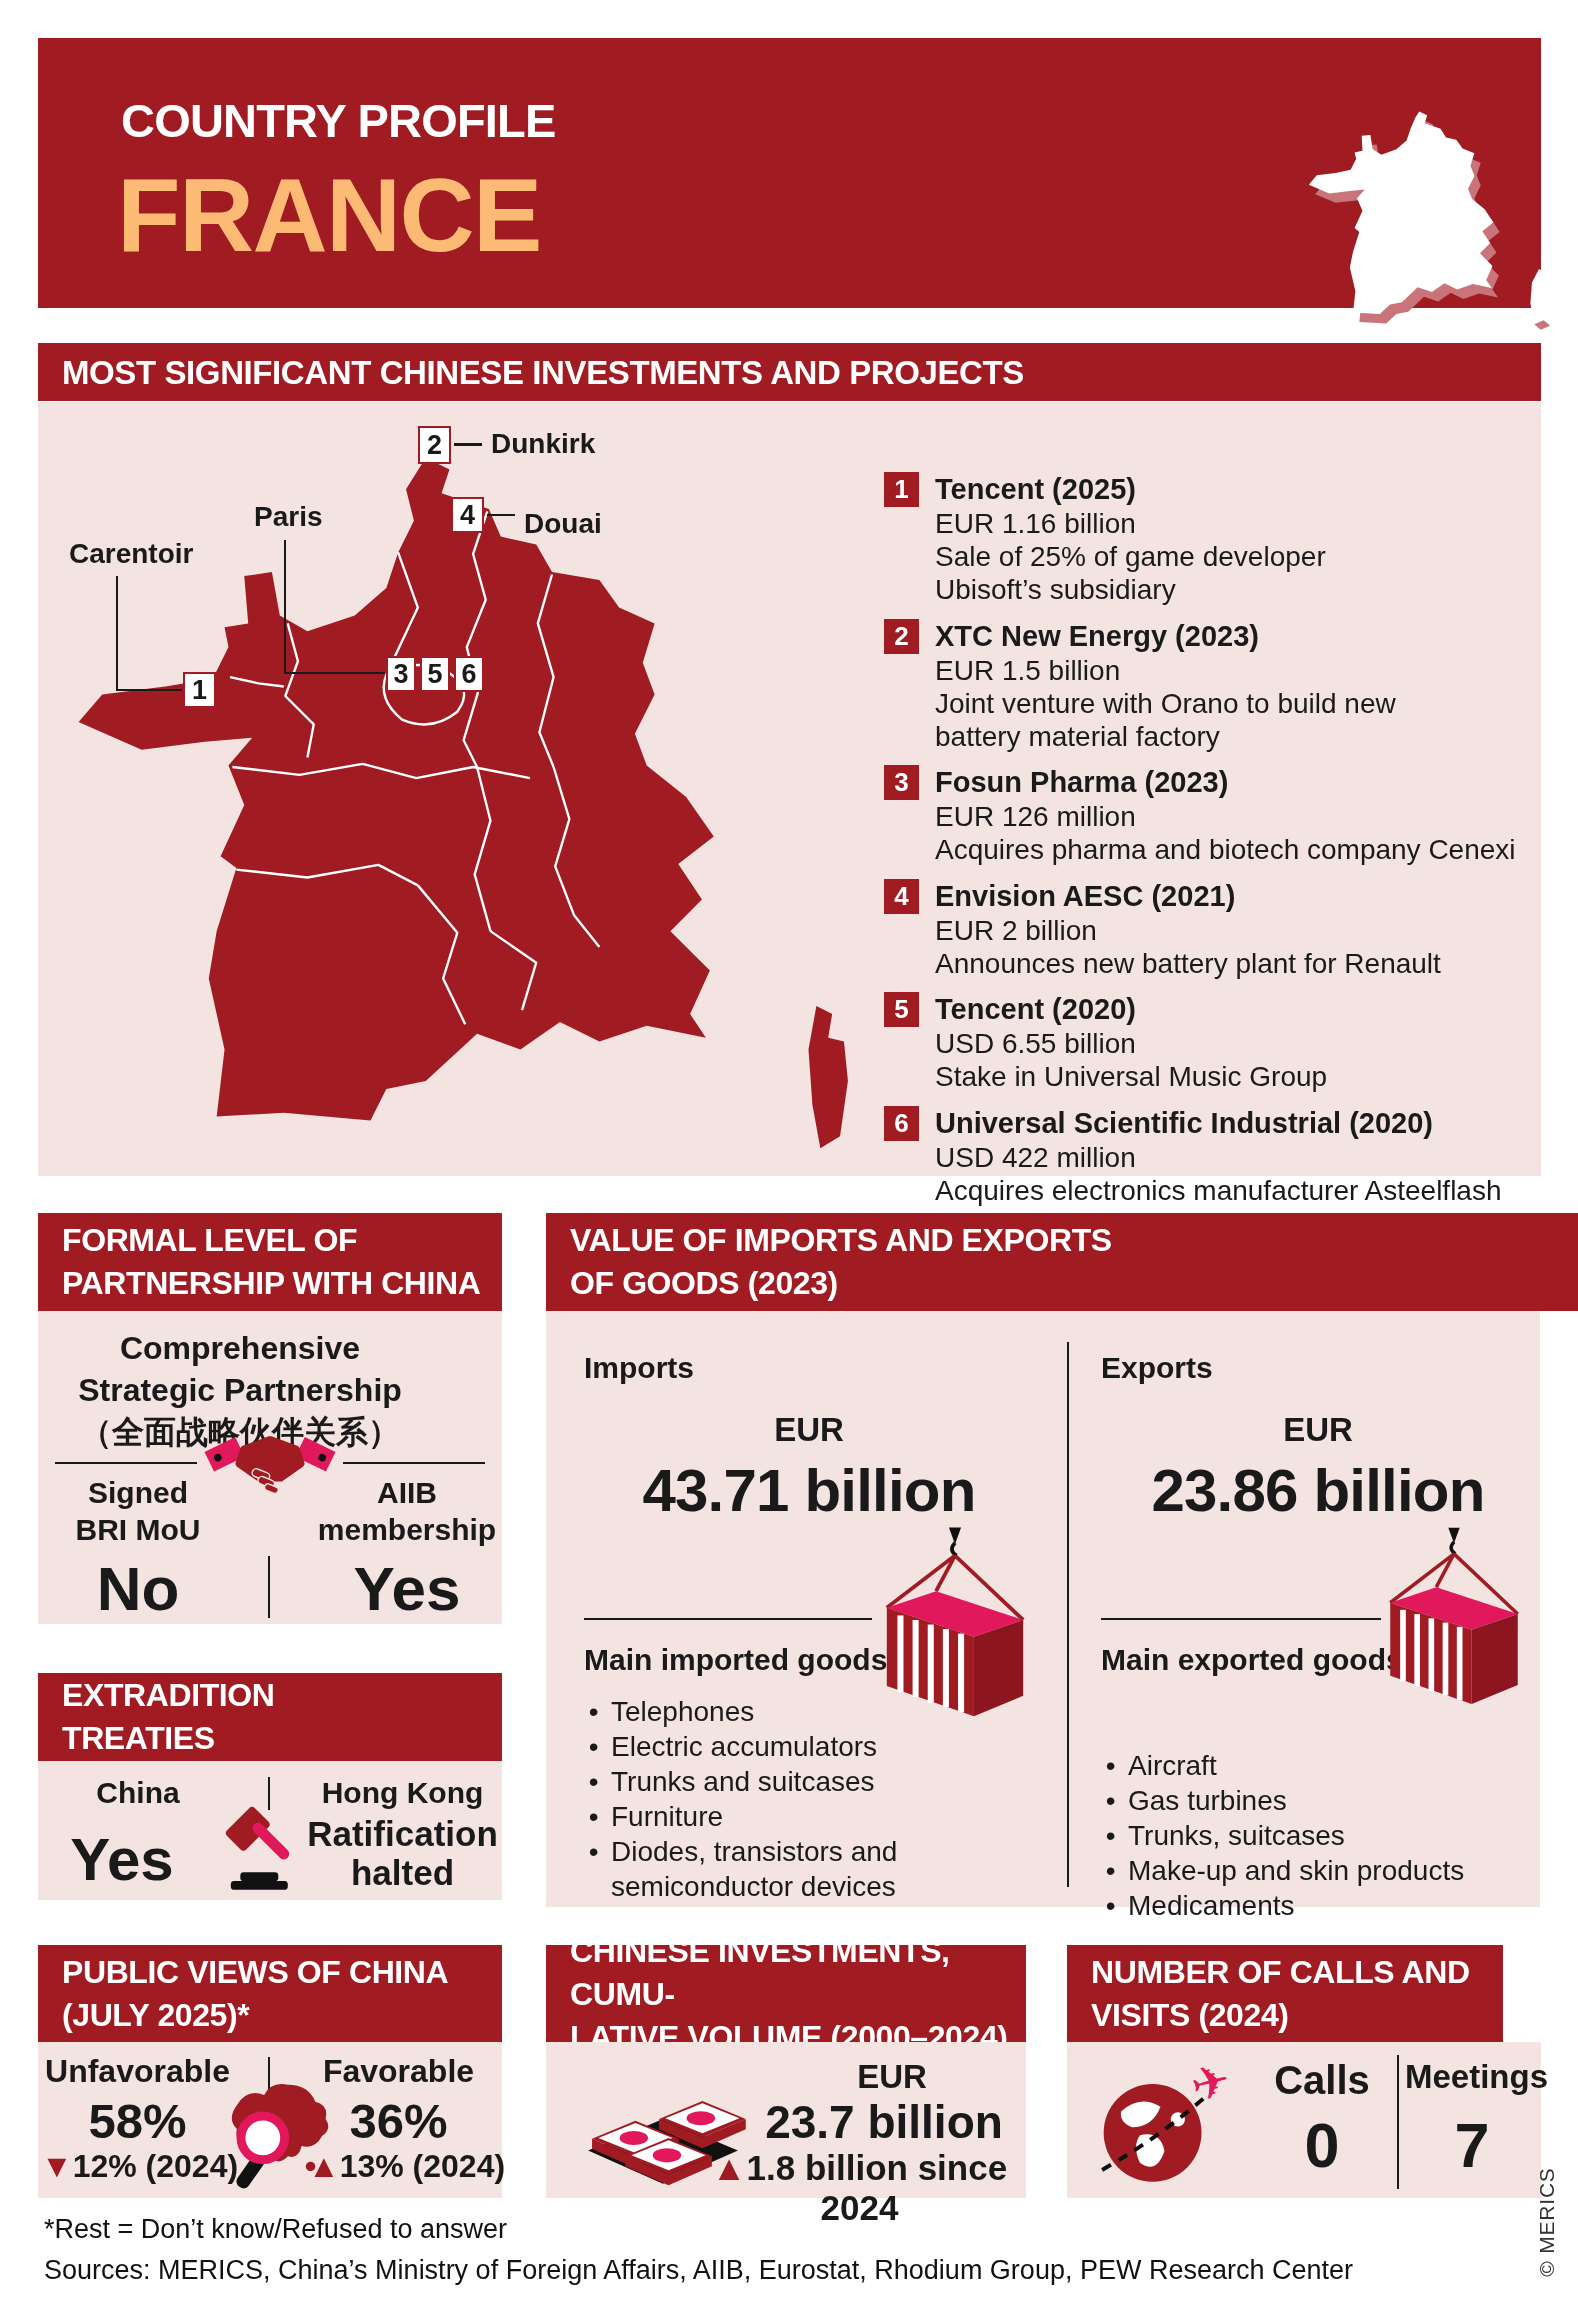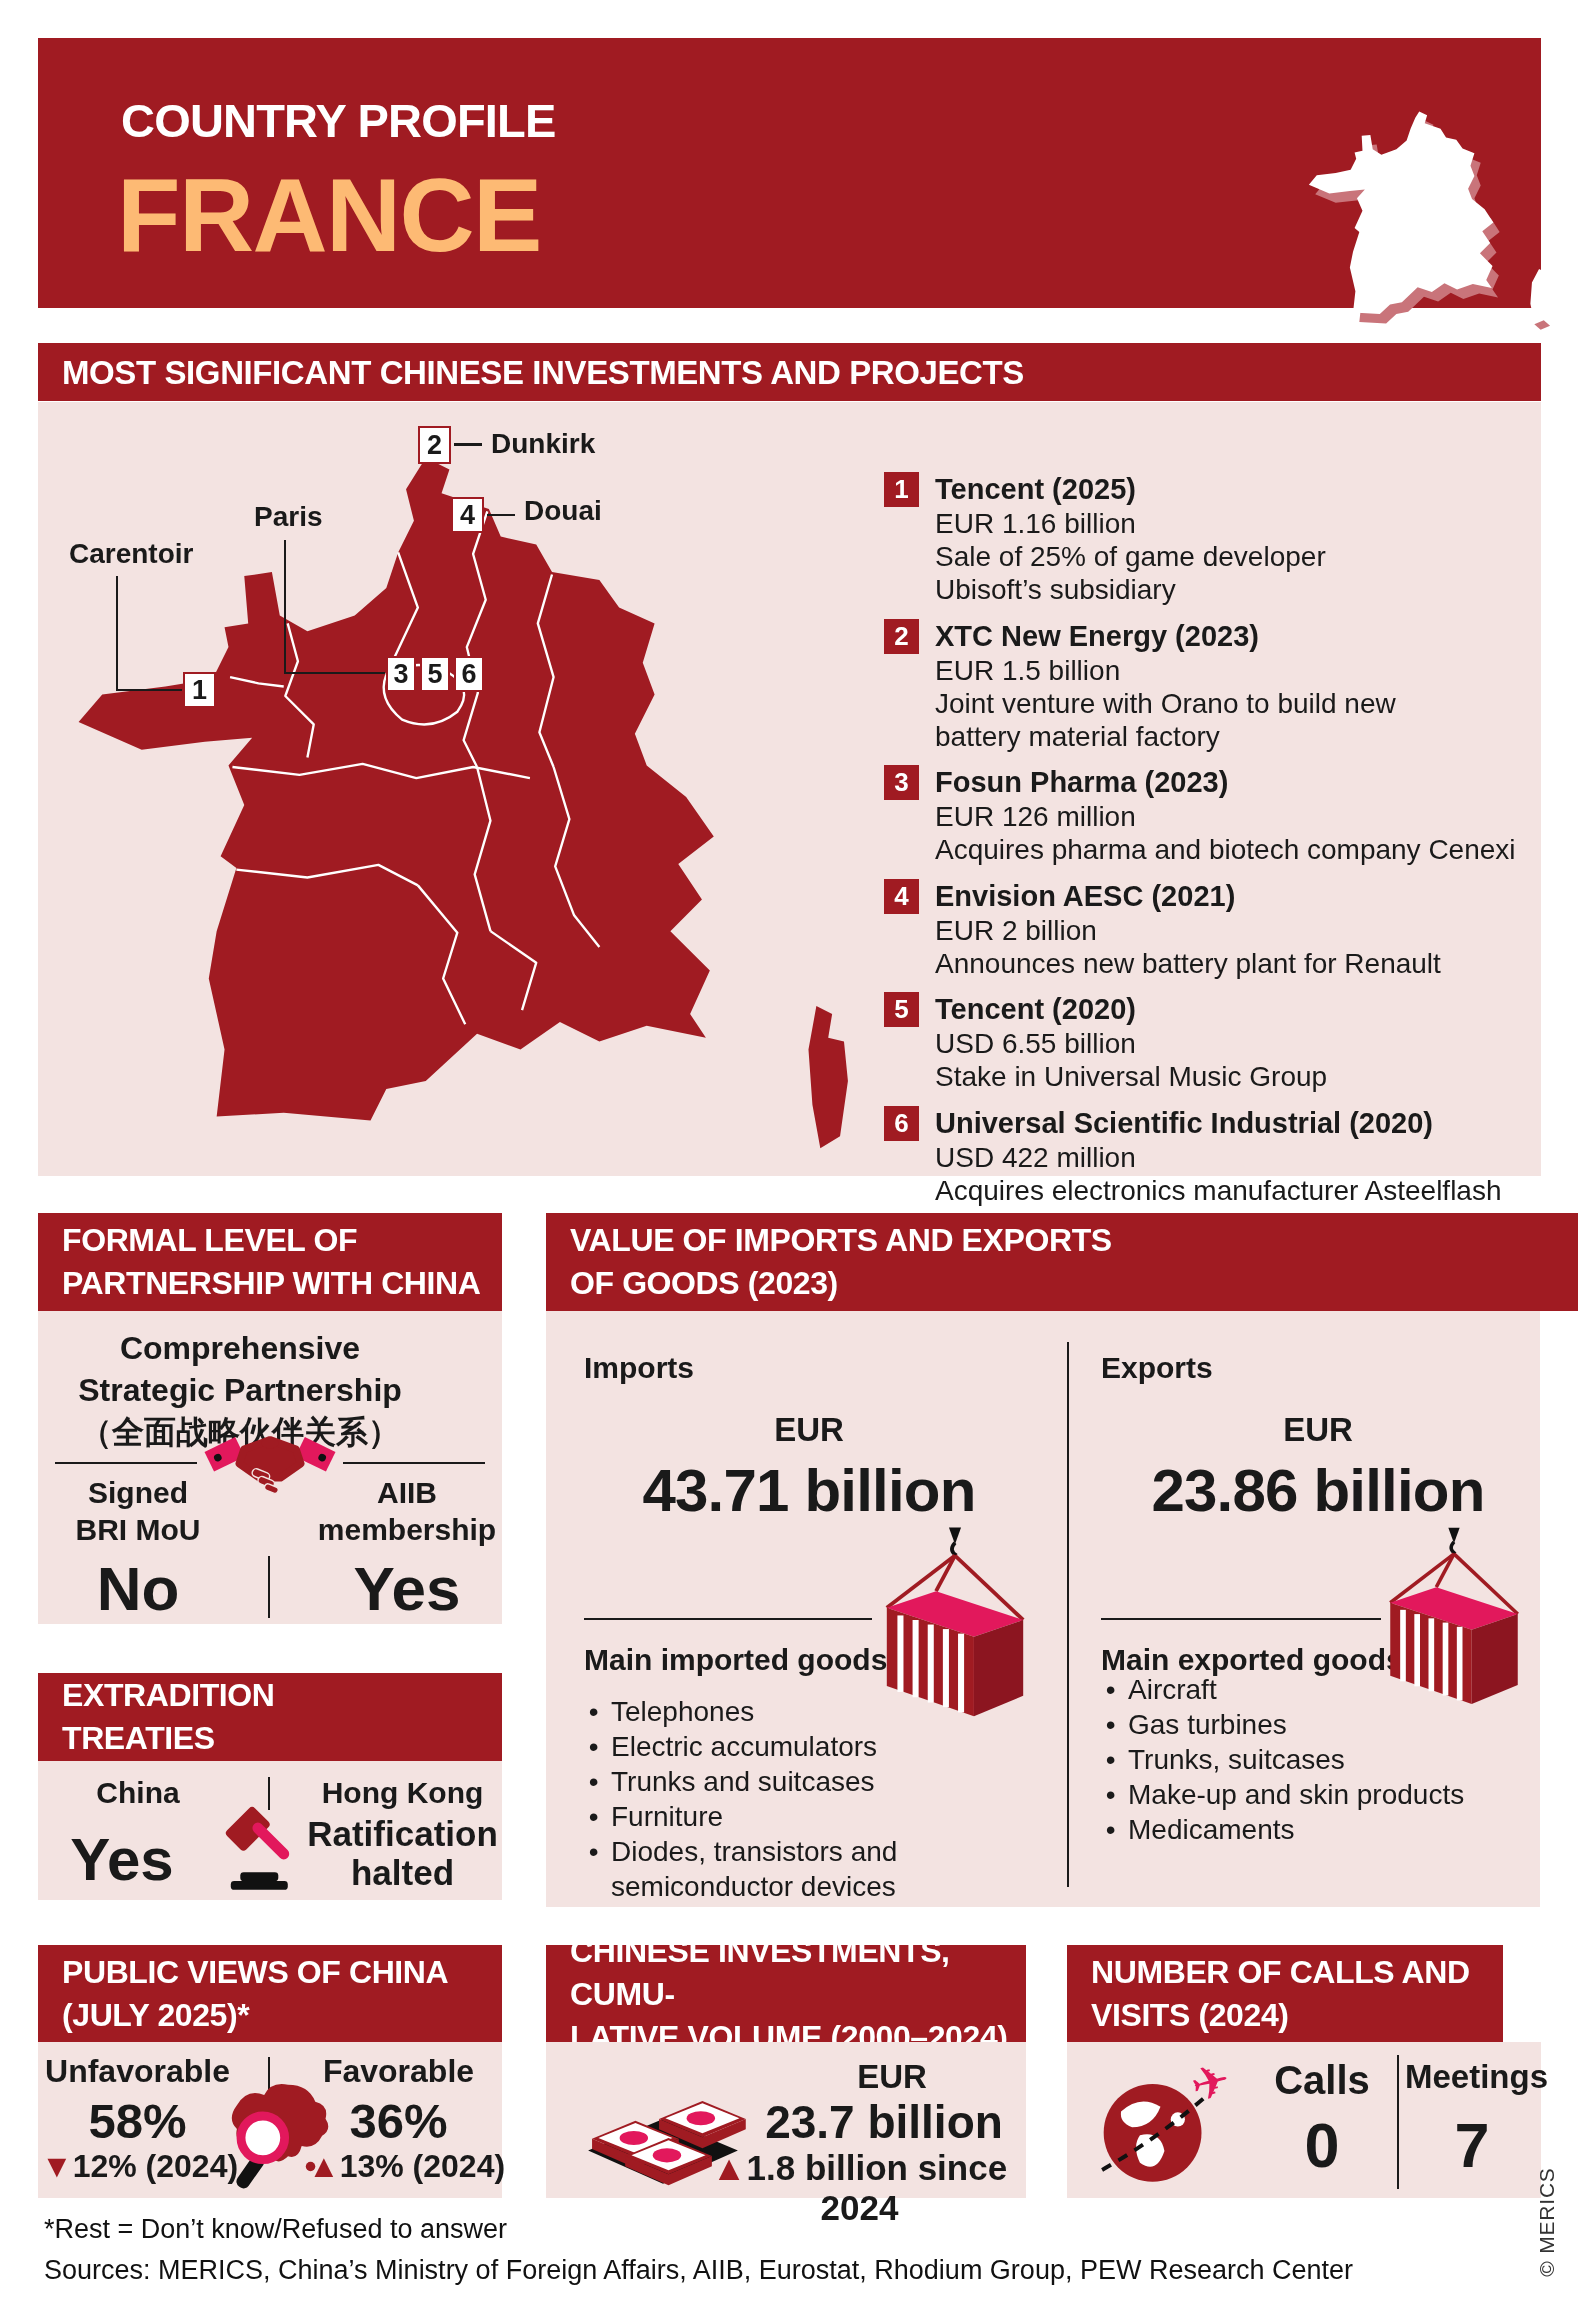--- a/index.html
+++ b/index.html
@@ -81,21 +81,21 @@
     <div class="mapbox" style="left:371px;top:0px;width:33px;height:38px;">
         <span>2</span>
       </div>
     <div class="hline abs" style="left:407px;top:17.4px;width:28px;"></div>
     <div class="maplabel" style="left:444px;top:2.4px;">Dunkirk</div>
 
     <div class="mapbox" style="left:404px;top:71px;width:33px;height:36px;">
         <span>4</span>
       </div>
     <div class="hline abs" style="left:440px;top:88px;width:28px;"></div>
-    <div class="maplabel" style="left:477px;top:69px;">Douai</div>
+    <div class="maplabel" style="left:477px;top:82px;">Douai</div>
 
     <div class="maplabel" style="left:207px;top:75px;">Paris</div>
     <div class="vline abs" style="left:237px;top:114px;height:134px;"></div>
     <div class="hline abs" style="left:237px;top:246px;width:101px;"></div>
     <div class="abs" style="left:339px;top:230px;display:flex;gap:4px;">
 
     <div class="mapbox" style="position:static;width:30px;height:36px;">
           <span>3</span>
         </div>
         <div class="mapbox" style="position:static;width:30px;height:36px;">
@@ -259,21 +259,21 @@
         <line x1="128" y1="146" x2="128" y2="250"></line>
       </g>
     <polygon points="145,150 210,128 210,228 145,255" fill="#8c1520"></polygon>
   </svg>
 
   <div class="abs collabel" style="left:1101px;top:1351px;">Exports</div>
   <div class="abs ctr currency" style="left:1093px;top:1411px;width:450px;">EUR</div>
   <div class="abs ctr bignum" style="left:1093px;top:1456px;width:450px;">23.86 billion</div>
   <div class="abs hline" style="left:1101px;top:1618px;width:280px;"></div>
   <div class="abs collabel" style="left:1101px;top:1643px;">Main exported goods:</div>
-  <ul class="abs goods" style="left:1101px;top:1672px;width:426px;">
+  <ul class="abs goods" style="left:1101px;top:1748px;width:426px;">
 
   <li><span>Aircraft</span></li>
       <li><span>Gas turbines</span></li>
       <li><span>Trunks, suitcases</span></li>
       <li><span>Make-up and skin products</span></li>
       <li><span>Medicaments</span></li>
     </ul>
   <svg class="abs" style="left:1369px;top:1523px;" width="170" height="185" viewBox="0 0 240 260">
     <path d="M112,6 L128,6 L120,28 Z" fill="#111"></path>
     <path d="M120,26 q-9,10 2,17" fill="none" stroke="#111" stroke-width="5"></path>

